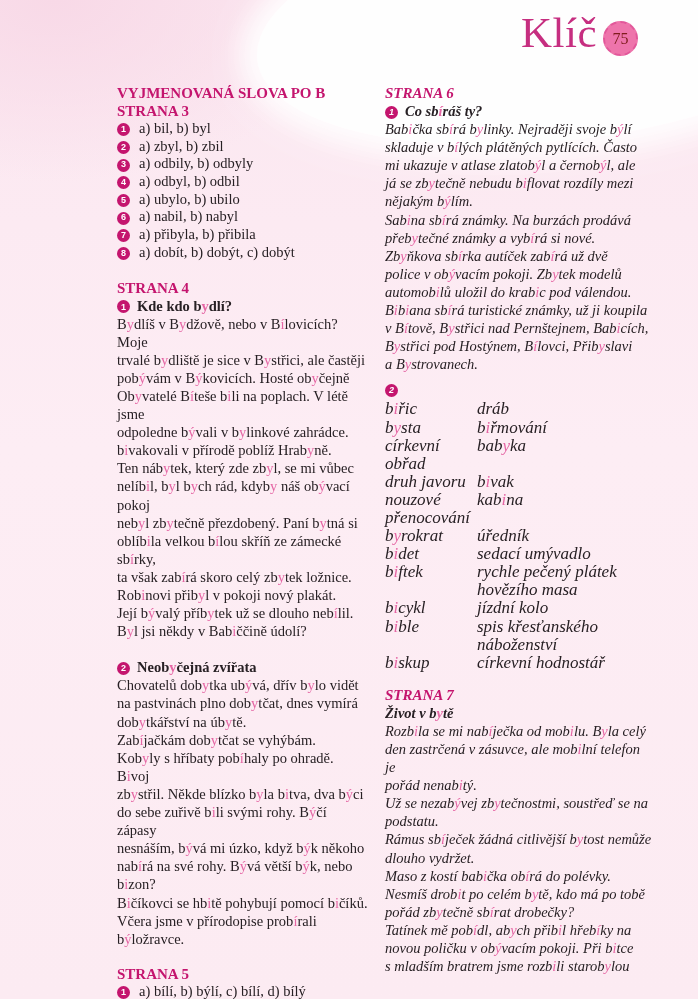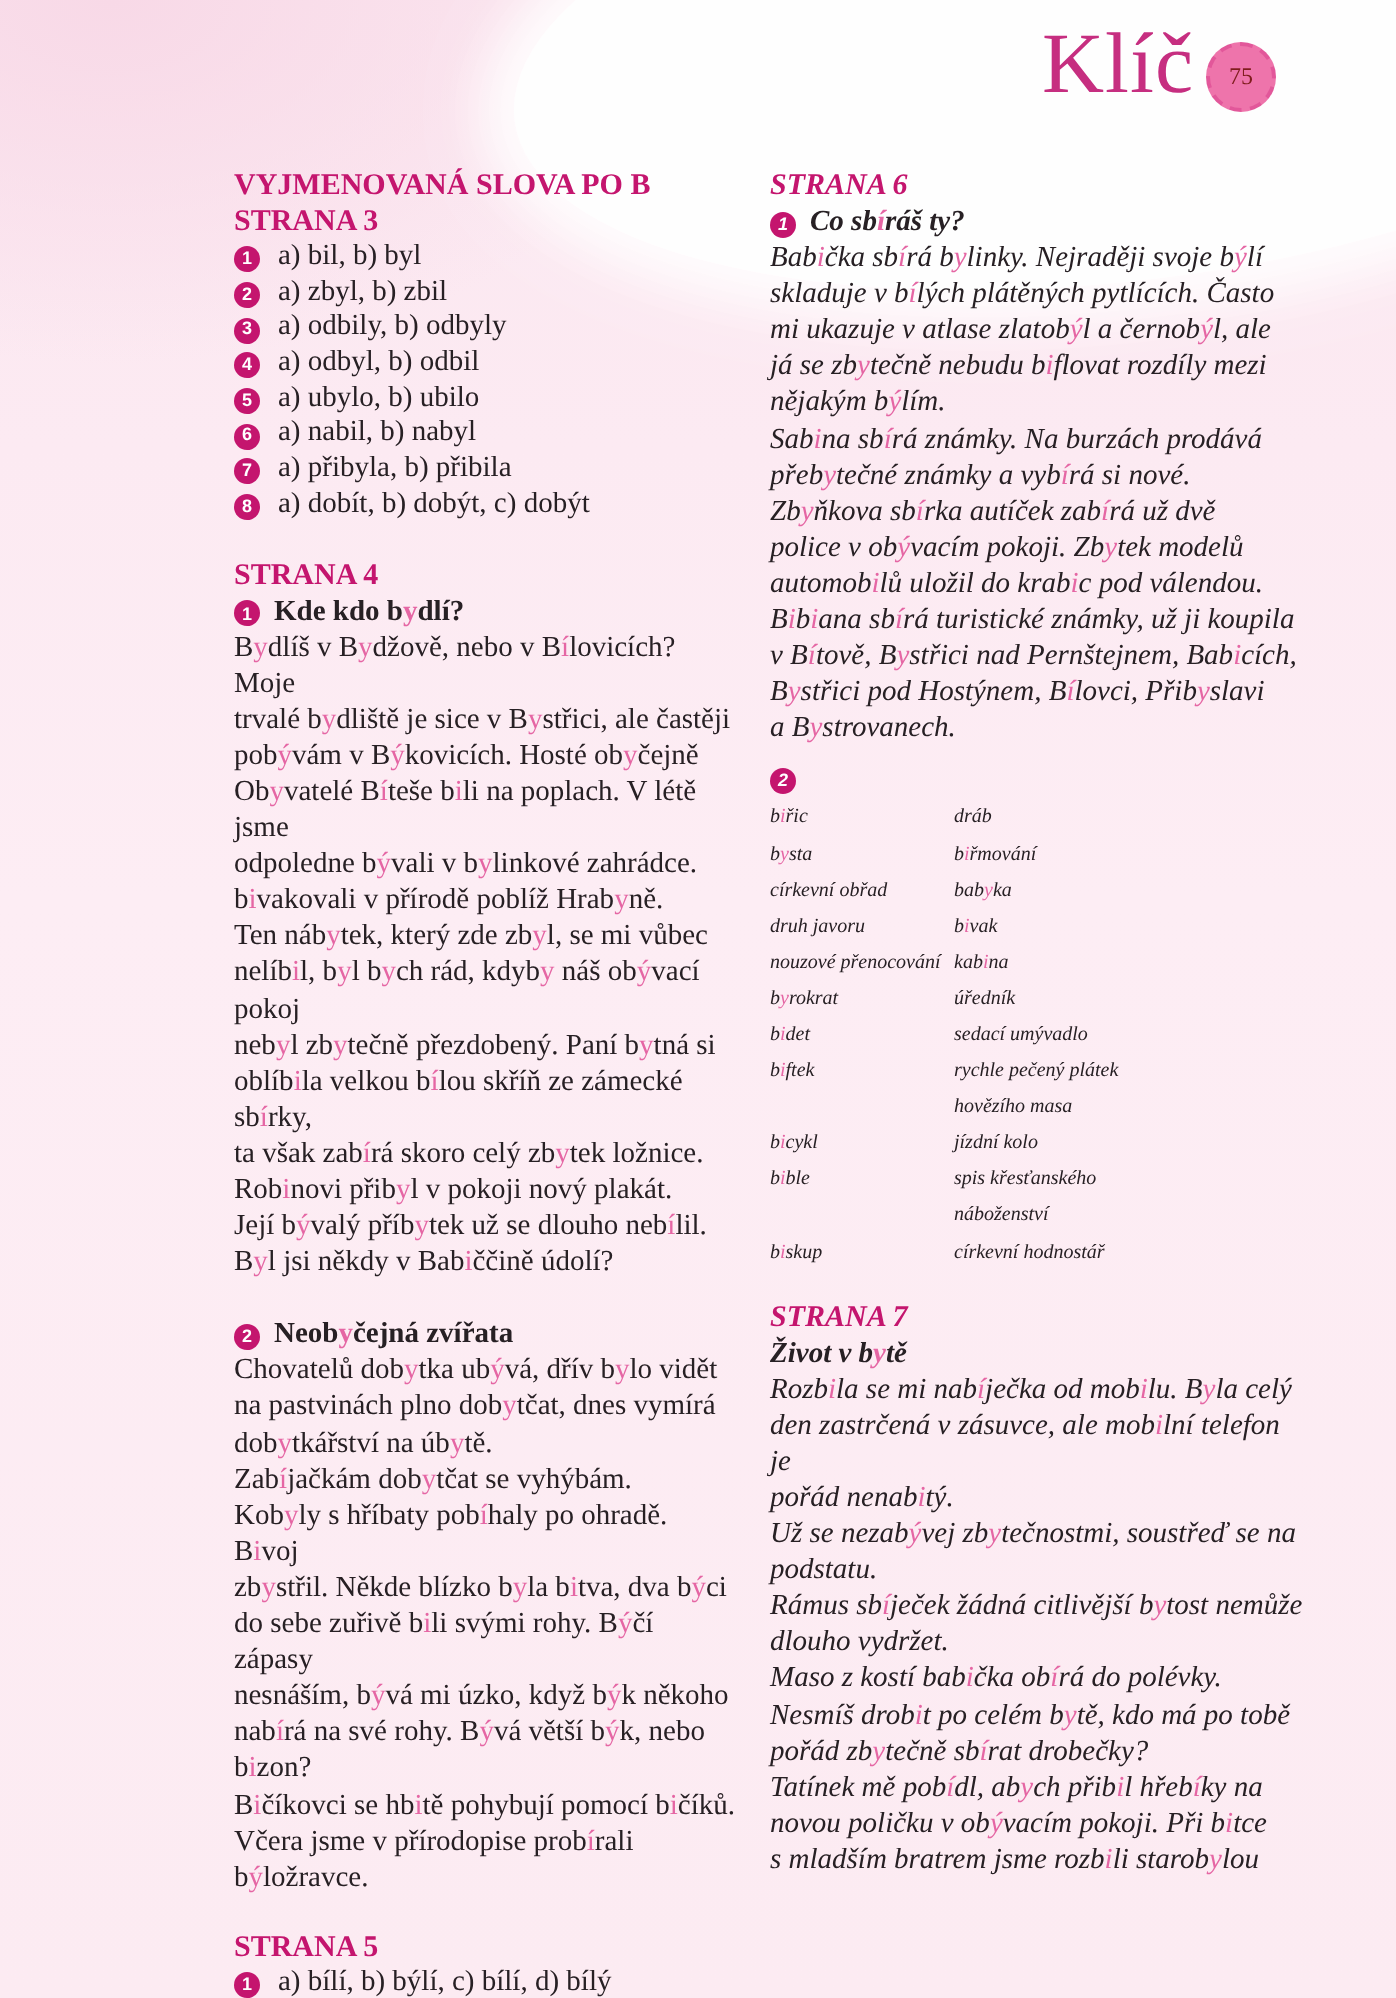--- a/index.html
+++ b/index.html
@@ -22,21 +22,21 @@
   .klic-title {
     position: absolute; left: 521px; top: 8px; margin: 0;
     font-size: 43px; font-weight: 400; color: #c62e80; letter-spacing: 0.5px;
     font-family: "Liberation Serif", serif;
   }
   .pagenum-badge {
     position: absolute; left: 603px; top: 21px; width: 31px; height: 31px;
     border-radius: 50%; background: #ee74ab; border: 2.5px dashed #e2579a;
     display: flex; align-items: center; justify-content: center;
   }
-  .pagenum-badge span { color: #7f1d1d; font-size: 12px; }
+  .pagenum-badge span { color: #7f1d1d; font-size: 16px; }
   .col { position: absolute; top: 84px; }
   .col-left  { left: 117px; width: 252px; }
   .col-right { left: 385px; width: 268px; font-style: italic; }
   .chapter, .strana {
     margin: 0; font-size: 15px; font-weight: 700; color: #c4156e; line-height: 18px;
   }
   .gap { margin-top: 17px; }
   .line, .ex-title, .bold-title { font-size: 14.5px; line-height: 18.1px; }
   .ex-title, .bold-title { font-weight: 700; }
   .hl { color: #e566a4; }
@@ -44,21 +44,21 @@
     flex: none; width: 13px; height: 13px; border-radius: 50%;
     background: #c4156e; color: #fff;
     font-size: 9px; font-weight: 700; font-family: "Liberation Sans", sans-serif;
     display: inline-flex; align-items: center; justify-content: center;
     position: relative; top: 1px;
   }
   .numrow { display: flex; align-items: center; gap: 9px; line-height: 17.7px; height: 17.7px; font-size: 14.5px; }
   .ex-title { display: flex; align-items: center; gap: 7px; }
   .badge-line { display: flex; align-items: center; height: 22px; margin-top: 5px; }
   .glossary { display: grid; grid-template-columns: 92px 1fr; }
-  .glossary .cell { font-size: 10px; line-height: 18.1px; }
+  .glossary .cell { font-size: 17px; line-height: 18.1px; }
 </style>
 </head>
 <body>
 
 <div class="page">
   <div class="top-wave"></div>
 
   <header class="page-header">
     <h1 class="klic-title">Klíč</h1>
     <div class="pagenum-badge">

